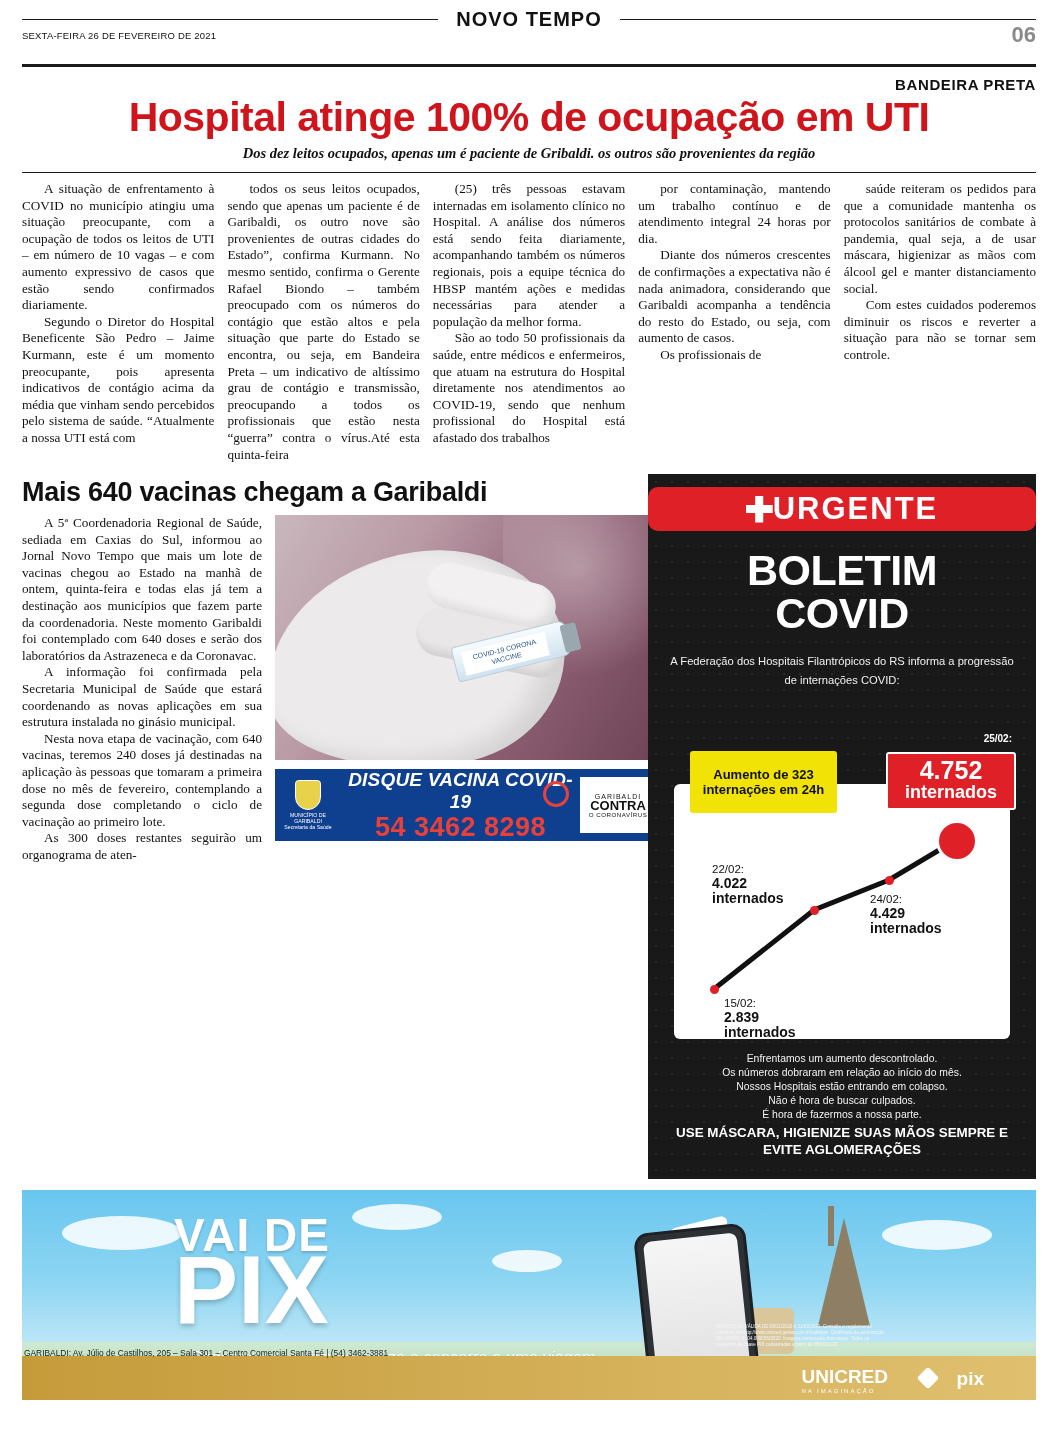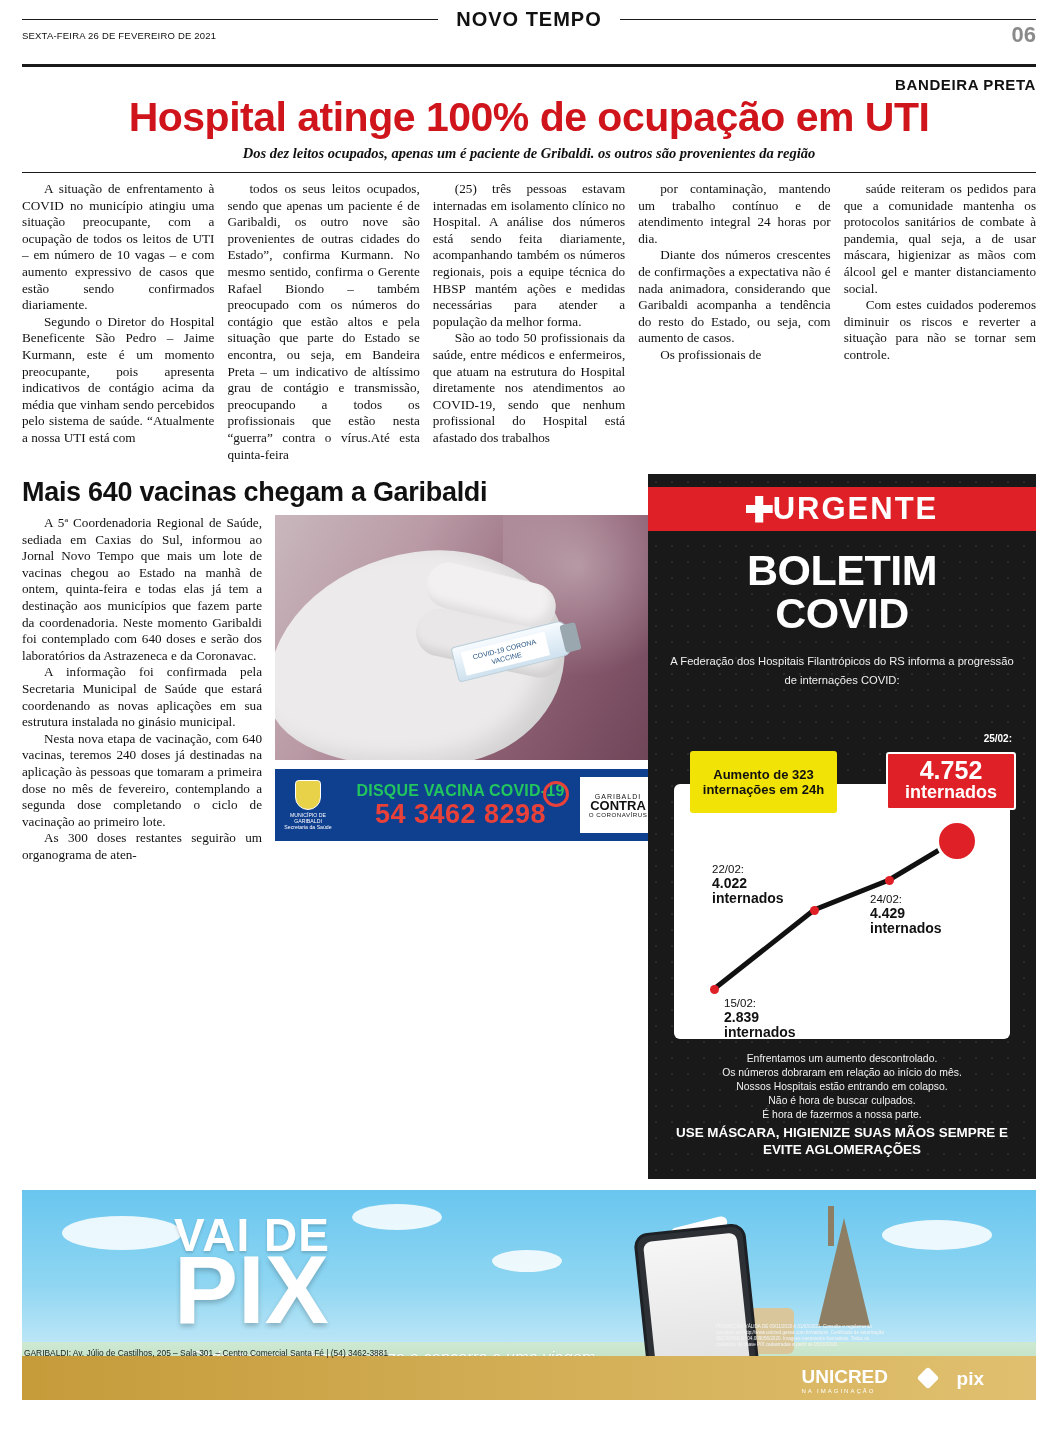--- a/index.html
+++ b/index.html
@@ -149,21 +149,21 @@
     font-family:"Liberation Sans", sans-serif; font-size:5.2px; text-align:center; line-height:6px;
   }
   .disque .crest .shield {
     width:26px; height:30px; background:#e8d24a;
     border-radius:4px 4px 14px 14px; margin-bottom:2px;
     border:1px solid #fff;
   }
   .disque .mid { flex:1; text-align:center; color:#fff; padding-left:2px; }
   .disque .mid .l1 {
     font-family:"Liberation Sans", sans-serif; font-weight:bold;
-    font-size:16px; letter-spacing:.2px; color:#22c55e;
+    font-size:19px; letter-spacing:.2px; color:#ffffff;font-style:italic;
   }
   .disque .mid .l2 {
     font-family:"Liberation Sans", sans-serif; font-weight:bold;
     font-size:27px; color:#e8413a; letter-spacing:.5px; line-height:28px;
   }
   .disque .phone-ico {
     position:absolute; right:92px; top:10px; width:26px; height:26px;
     border:3px solid #e8413a; border-radius:50%;
   }
   .disque .right {
@@ -186,21 +186,21 @@
     position:absolute; inset:0;
     background-image:radial-gradient(#3a3a3a 1px, transparent 1px);
     background-size:16px 16px; opacity:.55;
   }
   .poster .p-date {
     position:relative; text-align:center; font-size:14px; font-weight:bold;
     letter-spacing:5px; padding-top:31px; color:#fff;
   }
   .poster .p-urg {
     position:relative; margin:13px 0 0 0; background:#e02027;
-    height:44px; display:flex; align-items:center; justify-content:center; gap:0;
+    height:44px; display:flex; align-items:center; justify-content:center; gap:0;border-radius:10px;
   }
   .poster .p-urg .cross {
     width:27px; height:27px; background:#fff; position:relative; border-radius:4px;
     clip-path:polygon(35% 0,65% 0,65% 35%,100% 35%,100% 65%,65% 65%,65% 100%,35% 100%,35% 65%,0 65%,0 35%,35% 35%);
   }
   .poster .p-urg .t {
     font-size:31px; font-weight:bold; letter-spacing:2px;
   }
   .poster .p-bol {
     position:relative; text-align:center; font-size:43px; font-weight:bold;

